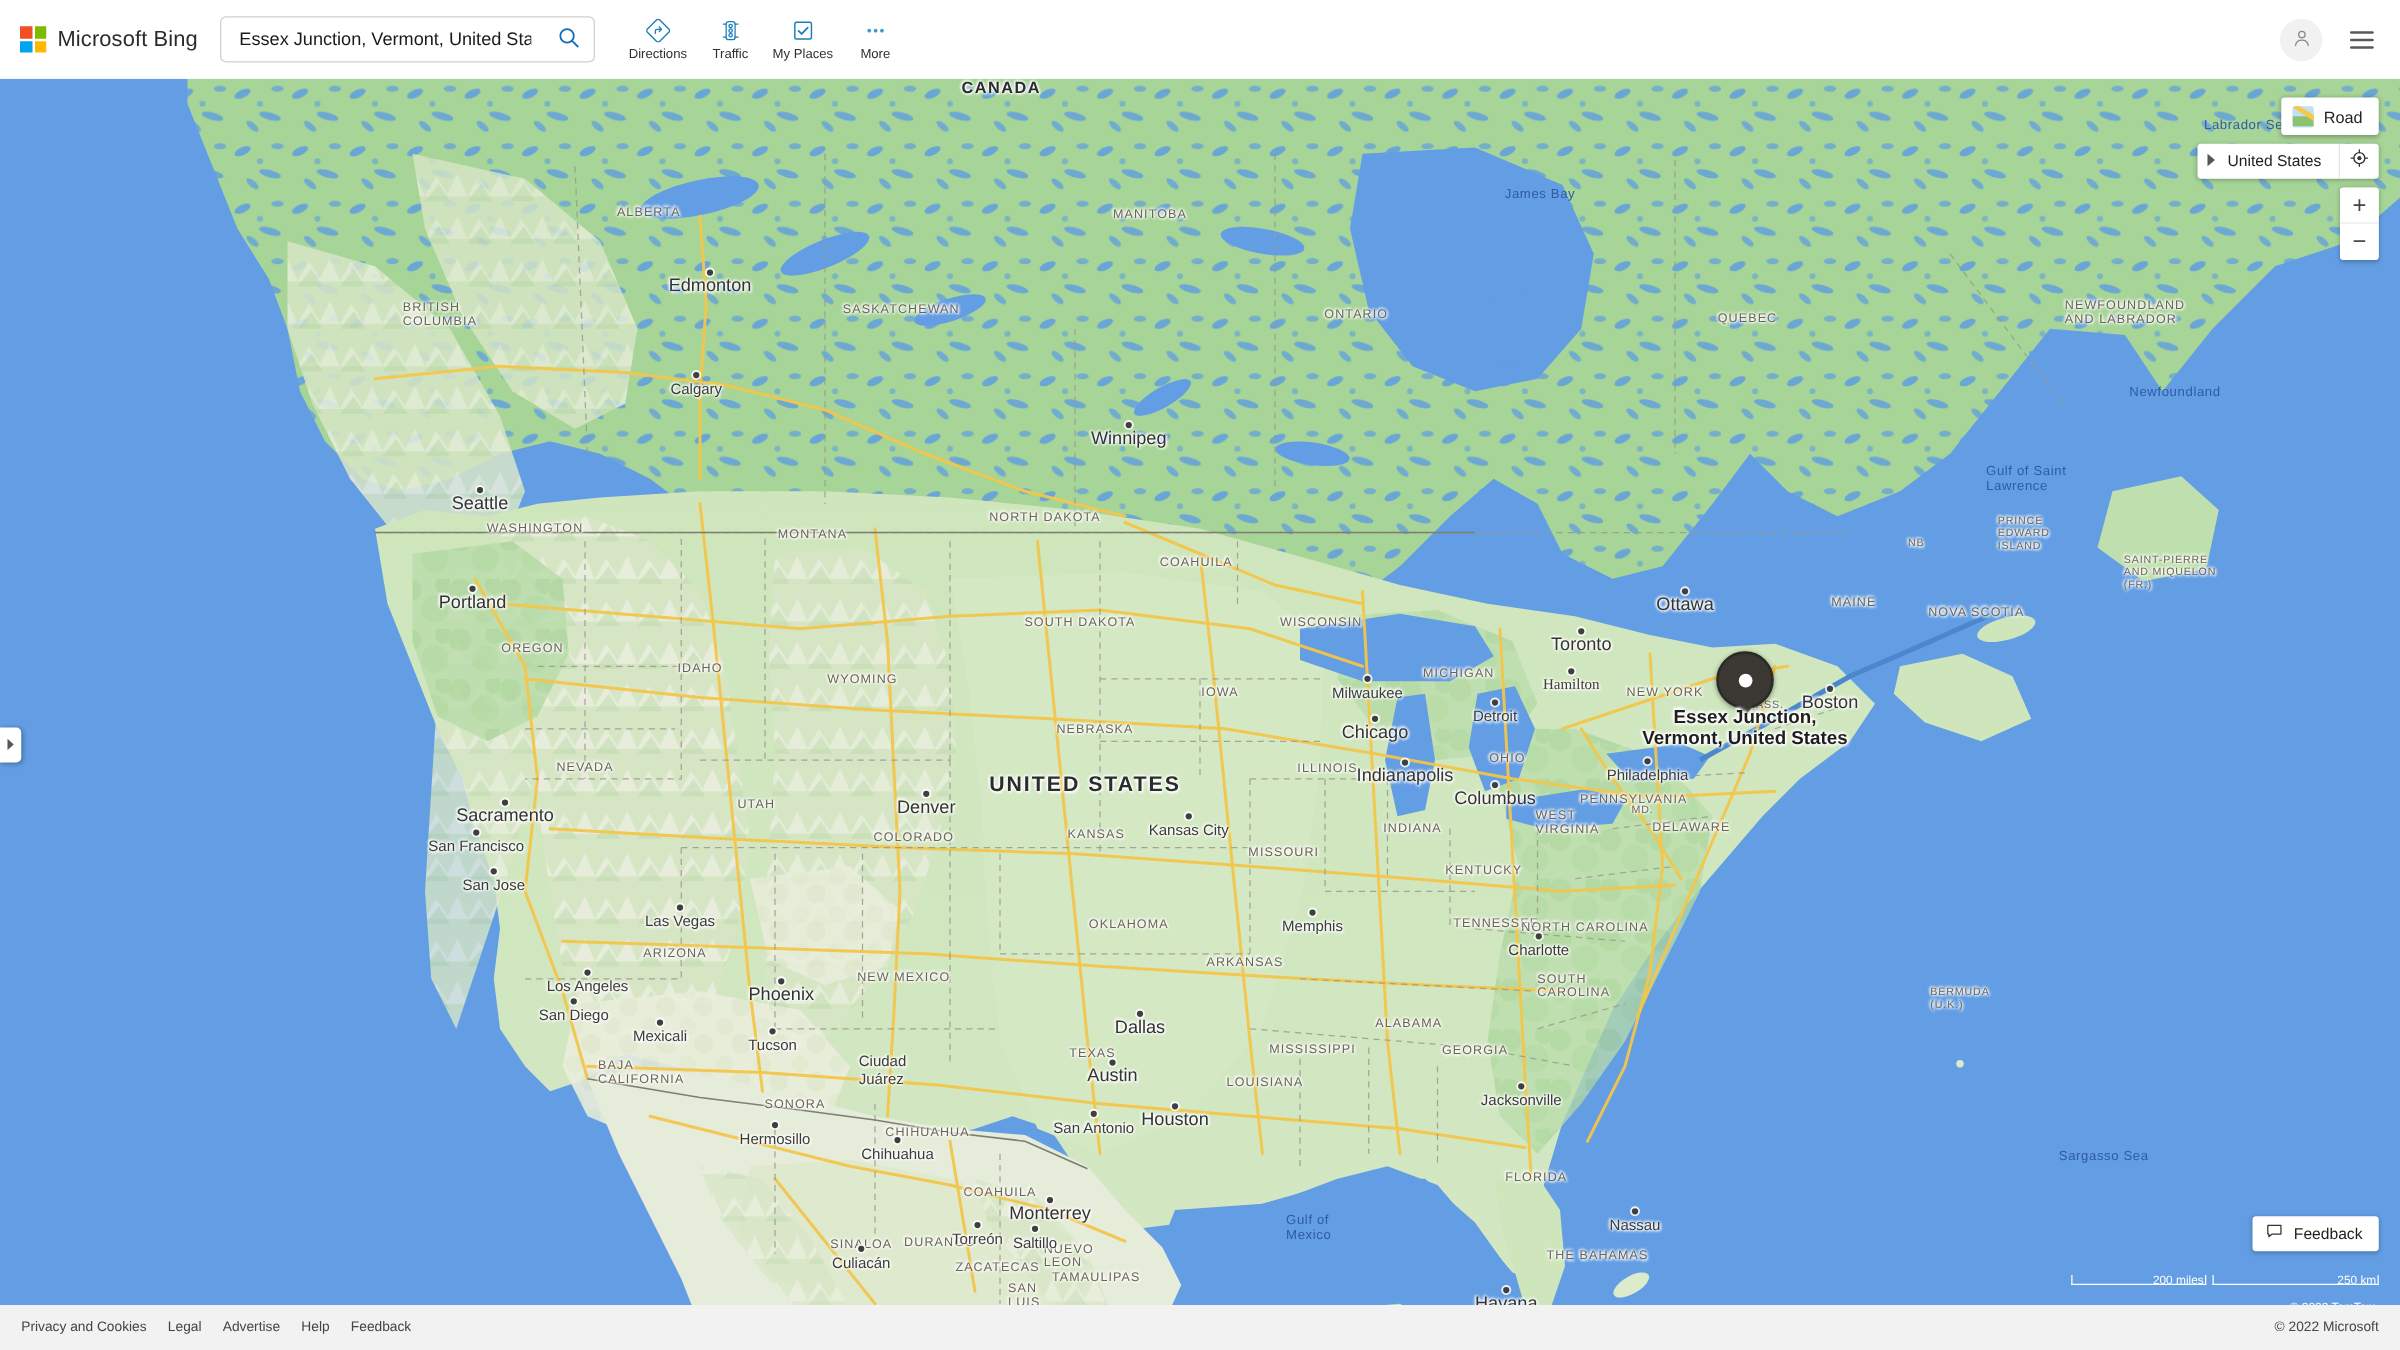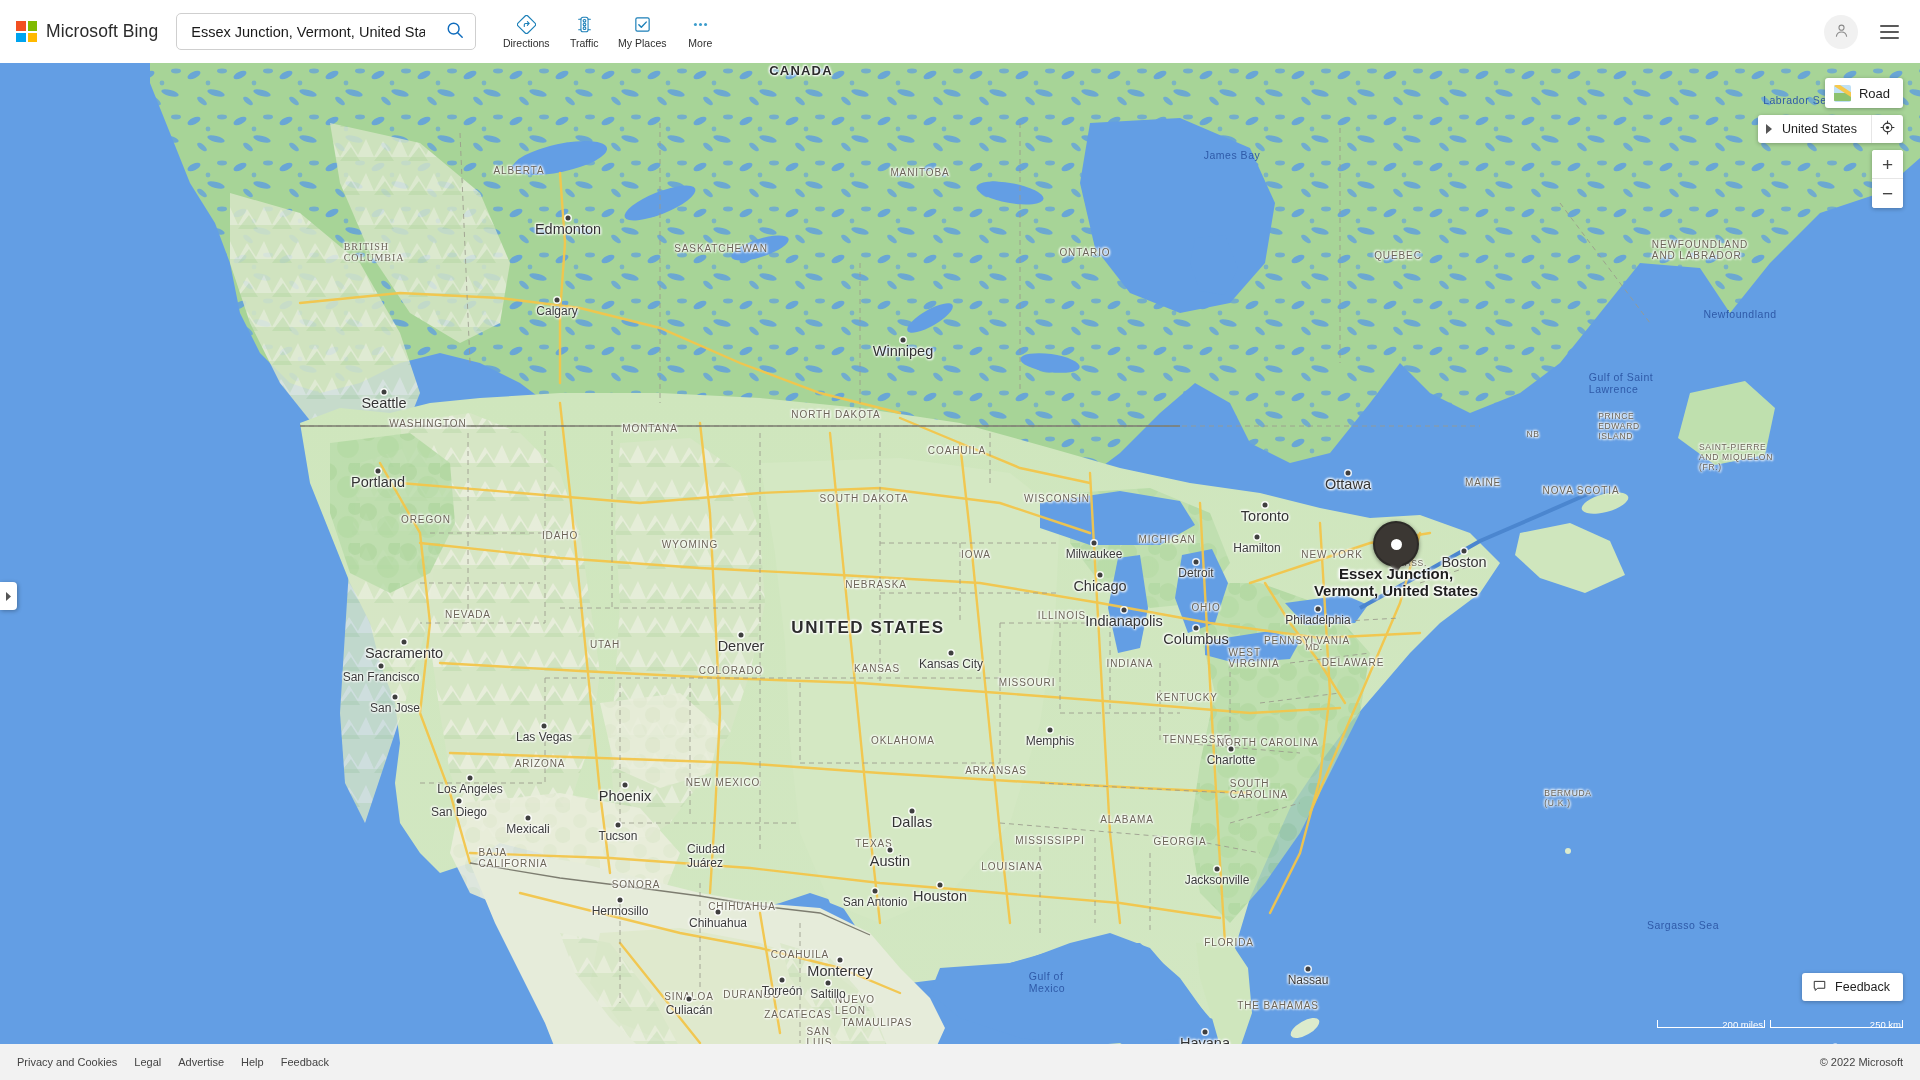--- a/index.html
+++ b/index.html
@@ -554,21 +554,21 @@
   <div id="map-labels">
       <div class="label lbl-country-sm" style="left: 801px; top: 7px;">
         <div>CANADA</div>
       </div>
       <div class="label lbl-country" style="left: 868px; top: 565px;">
         <div>UNITED STATES</div>
       </div>
       <div class="label lbl-country-sm" style="left: 810px; top: 1000px;">
         <div>MEXICO</div>
       </div>
-      <div class="label lbl-state" style="left: 374px; top: 189px; font-family: Liberation Serif, serif;">
+      <div class="label lbl-state" style="left: 352px; top: 189px;">
         <div>BRITISH</div>
         <div>COLUMBIA</div>
       </div>
       <div class="label lbl-state" style="left: 519px; top: 107px;">
         <div>ALBERTA</div>
       </div>
       <div class="label lbl-state" style="left: 721px; top: 185px;">
         <div>SASKATCHEWAN</div>
       </div>
       <div class="label lbl-state" style="left: 920px; top: 109px;">
@@ -900,21 +900,21 @@
       </div>
       <div class="citydot" style="left: 1196px; top: 499px;"></div>
       <div class="label lbl-city-sm" style="left: 1196px; top: 510px;">
         <div>Detroit</div>
       </div>
       <div class="citydot" style="left: 1265px; top: 442px;"></div>
       <div class="label lbl-city" style="left: 1265px; top: 453px;">
         <div>Toronto</div>
       </div>
       <div class="citydot" style="left: 1257px; top: 474px;"></div>
-      <div class="label lbl-city-sm" style="left: 1257px; top: 485px;">
+      <div class="label lbl-city-sm" style="left: 1257px; top: 485px; font-family: Liberation Serif, serif;">
         <div>Hamilton</div>
       </div>
       <div class="citydot" style="left: 1348px; top: 410px;"></div>
       <div class="label lbl-city" style="left: 1348px; top: 421px;">
         <div>Ottawa</div>
       </div>
       <div class="citydot" style="left: 1464px; top: 488px;"></div>
       <div class="label lbl-city" style="left: 1464px; top: 499px;">
         <div>Boston</div>
       </div>

